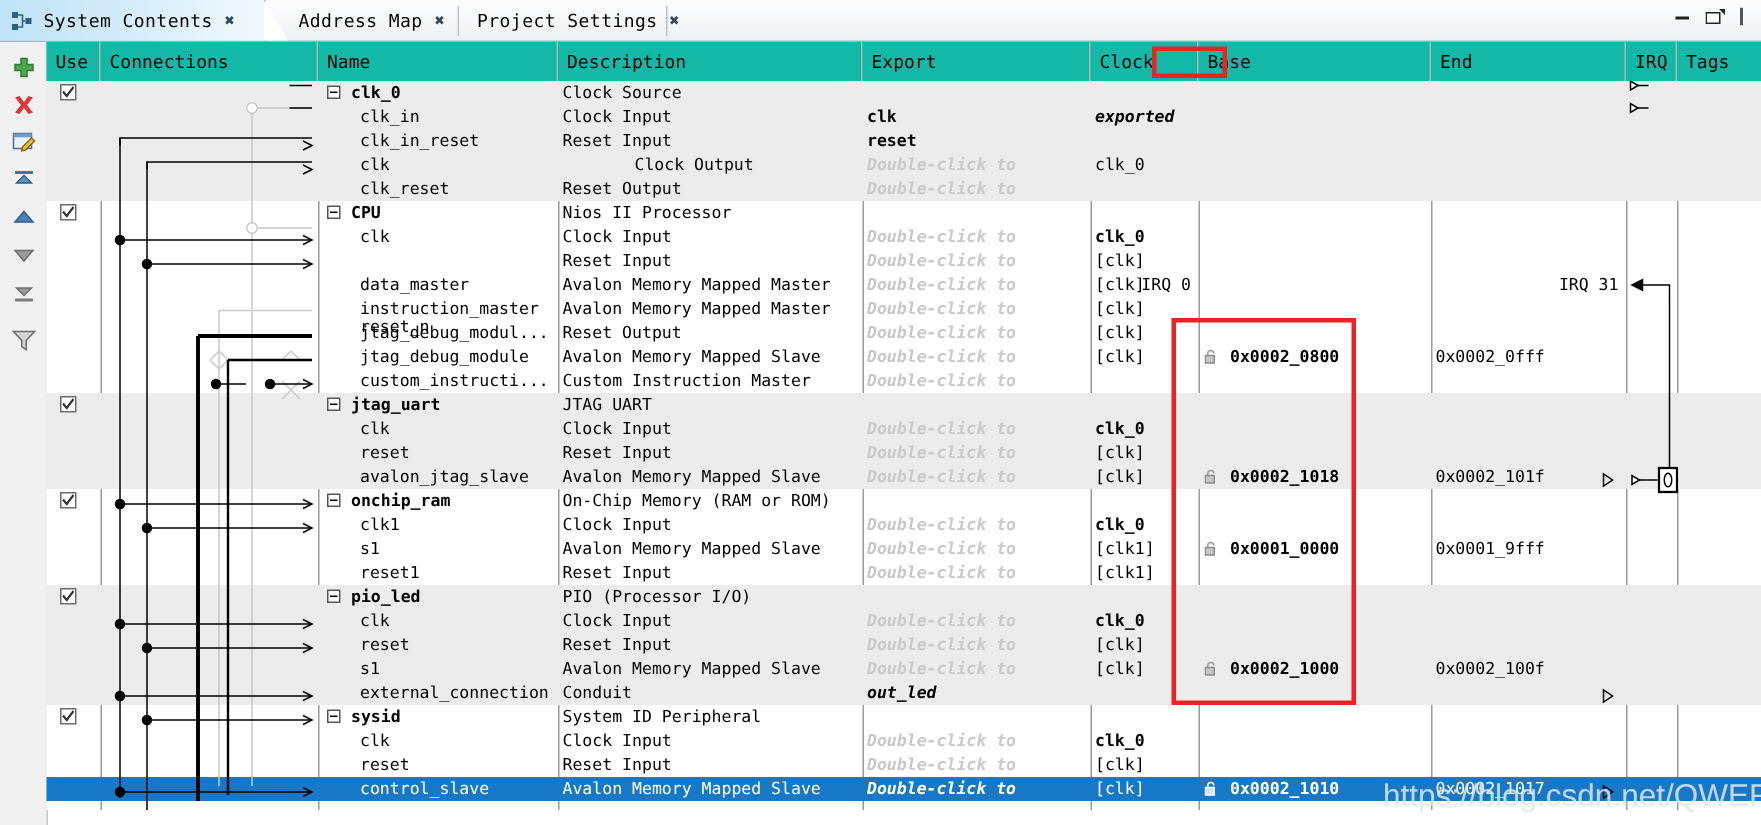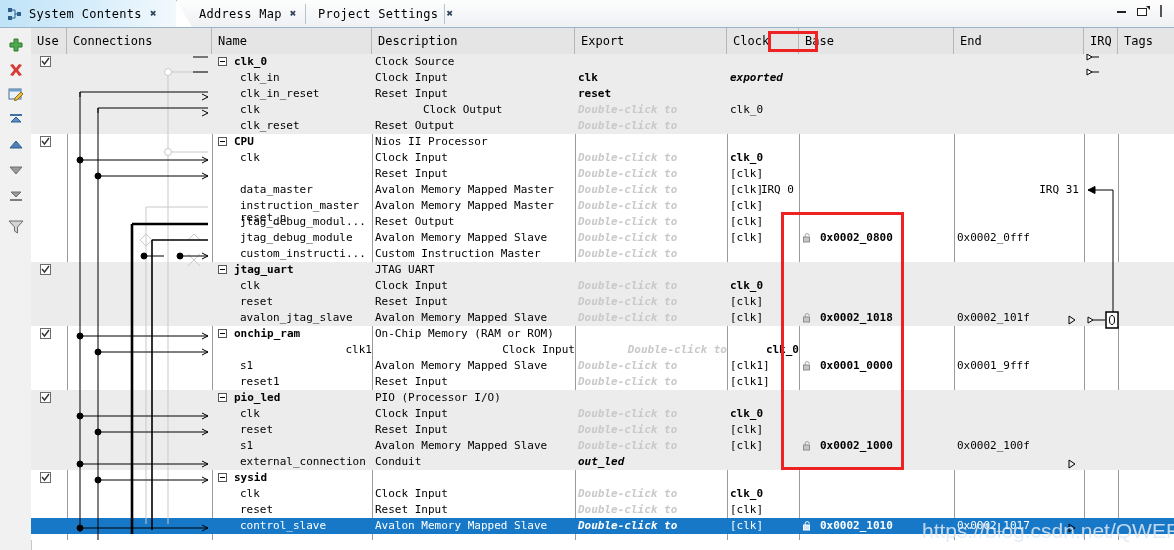--- a/index.html
+++ b/index.html
@@ -30,21 +30,21 @@
   .tabsep{position:absolute;top:4px;width:1px;height:20px;background:#b5c3cf;}
   .wincontrols{position:absolute;right:4px;top:5px;display:flex;gap:9px;align-items:center;}
 
   
   .ltoolbar{position:absolute;left:0;top:28px;width:31px;height:522px;
     background:#f1f1f1;border-right:1px solid #c8c8c8;}
   .tbtn{width:31px;height:25px;display:flex;align-items:center;justify-content:center;}
 
   
   .hdr{position:absolute;left:31px;top:28px;width:1143px;height:26px;
-    background:#e5e5e5;border-bottom:1px solid #a9a9a9;}
+    background:#14b8a6;border-bottom:1px solid #a9a9a9;}
   .hcell{position:absolute;top:0;height:26px;line-height:26px;
     font-size:12px;padding-left:6px;box-sizing:border-box;
     border-right:1px solid #b6b6b6;white-space:nowrap;}
   .hcell.nb{border-right:none;}
   .hbox{position:absolute;border:3px solid #ee2222;box-sizing:border-box;}
 
   
   .grid{position:absolute;left:31px;top:54px;width:1143px;height:486px;background:#fff;}
   .row{position:absolute;left:0;width:1143px;height:16px;}
   .row.alt{background:#ececec;}
@@ -330,21 +330,21 @@
         <div class="row" style="top: 272px;">
           <div class="chk" style="left: 9px; top: 2px;">
             <svg width="9" height="9" viewBox="0 0 9 9">
               <path d="M1 4 L3.5 7 L8 1" stroke="#333" stroke-width="1.4" fill="none"></path>
             </svg>
           </div>
           <div class="expander" style="left: 187px; top: 3px;"></div>
           <div class="cell nm" style="left: 200px; width: 141px; padding-left: 3px;">onchip_ram</div>
           <div class="cell " style="left: 341px; width: 203px; padding-left: 3px;">On-Chip Memory (RAM or ROM)</div>
         </div>
-        <div class="row" style="top: 288px; text-align: right;">
+        <div class="row" style="top: 288px;">
           <div class="cell " style="left: 206px; width: 135px; padding-left: 3px;">clk1</div>
           <div class="cell " style="left: 341px; width: 203px; padding-left: 3px;">Clock Input</div>
           <div class="cell dim" style="left: 544px; width: 152px; padding-left: 3px;">Double-click to</div>
           <div class="cell bold" style="left: 696px; width: 72px; padding-left: 3px;">clk_0</div>
         </div>
         <div class="row" style="top: 304px;">
           <div class="cell " style="left: 206px; width: 135px; padding-left: 3px;">s1</div>
           <div class="cell " style="left: 341px; width: 203px; padding-left: 3px;">Avalon Memory Mapped Slave</div>
           <div class="cell dim" style="left: 544px; width: 152px; padding-left: 3px;">Double-click to</div>
           <div class="cell " style="left: 696px; width: 72px; padding-left: 3px;">[clk1]</div>
@@ -401,20 +401,21 @@
           <div class="cell bold" style="left: 544px; width: 152px; padding-left: 3px; font-style: italic;">out_led</div>
         </div>
         <div class="row" style="top: 416px;">
           <div class="chk" style="left: 9px; top: 2px;">
             <svg width="9" height="9" viewBox="0 0 9 9">
               <path d="M1 4 L3.5 7 L8 1" stroke="#333" stroke-width="1.4" fill="none"></path>
             </svg>
           </div>
           <div class="expander" style="left: 187px; top: 3px;"></div>
           <div class="cell nm" style="left: 200px; width: 141px; padding-left: 3px;">sysid</div>
+          <div class="cell " style="left: 341px; width: 203px; padding-left: 3px;">System ID Peripheral</div>
         </div>
         <div class="row" style="top: 432px;">
           <div class="cell " style="left: 206px; width: 135px; padding-left: 3px;">clk</div>
           <div class="cell " style="left: 341px; width: 203px; padding-left: 3px;">Clock Input</div>
           <div class="cell dim" style="left: 544px; width: 152px; padding-left: 3px;">Double-click to</div>
           <div class="cell bold" style="left: 696px; width: 72px; padding-left: 3px;">clk_0</div>
         </div>
         <div class="row" style="top: 448px;">
           <div class="cell " style="left: 206px; width: 135px; padding-left: 3px;">reset</div>
           <div class="cell " style="left: 341px; width: 203px; padding-left: 3px;">Reset Input</div>

